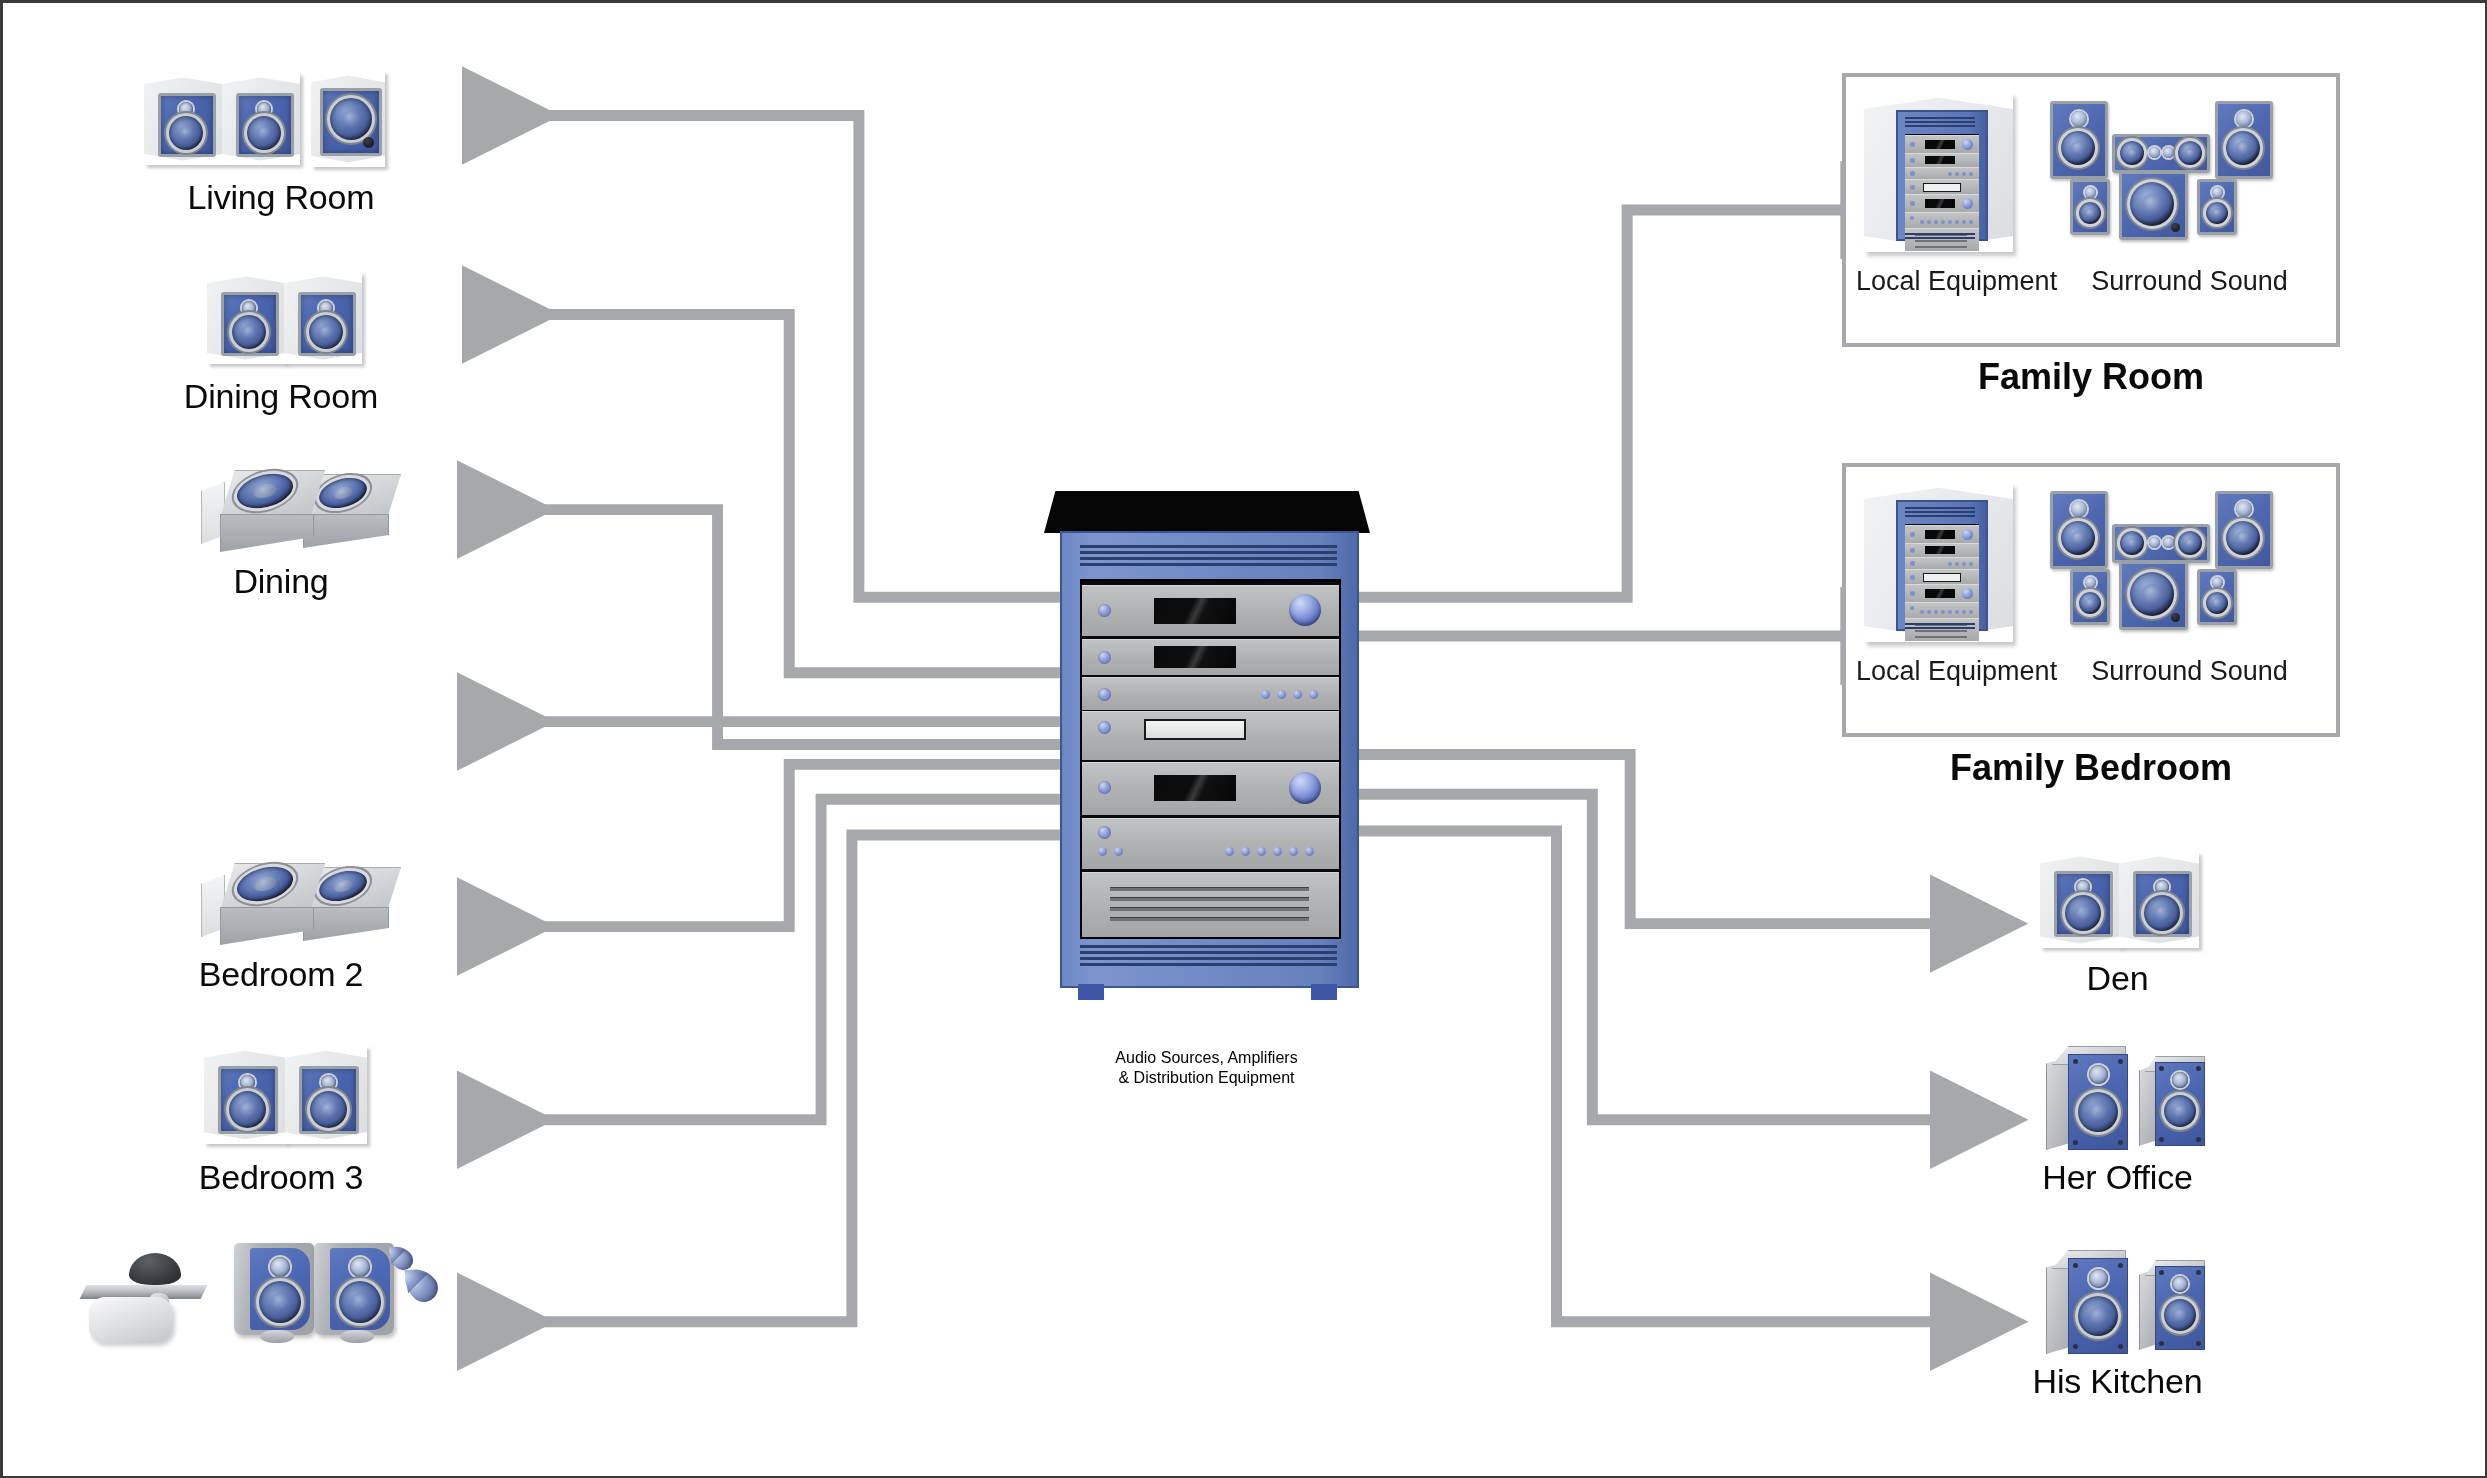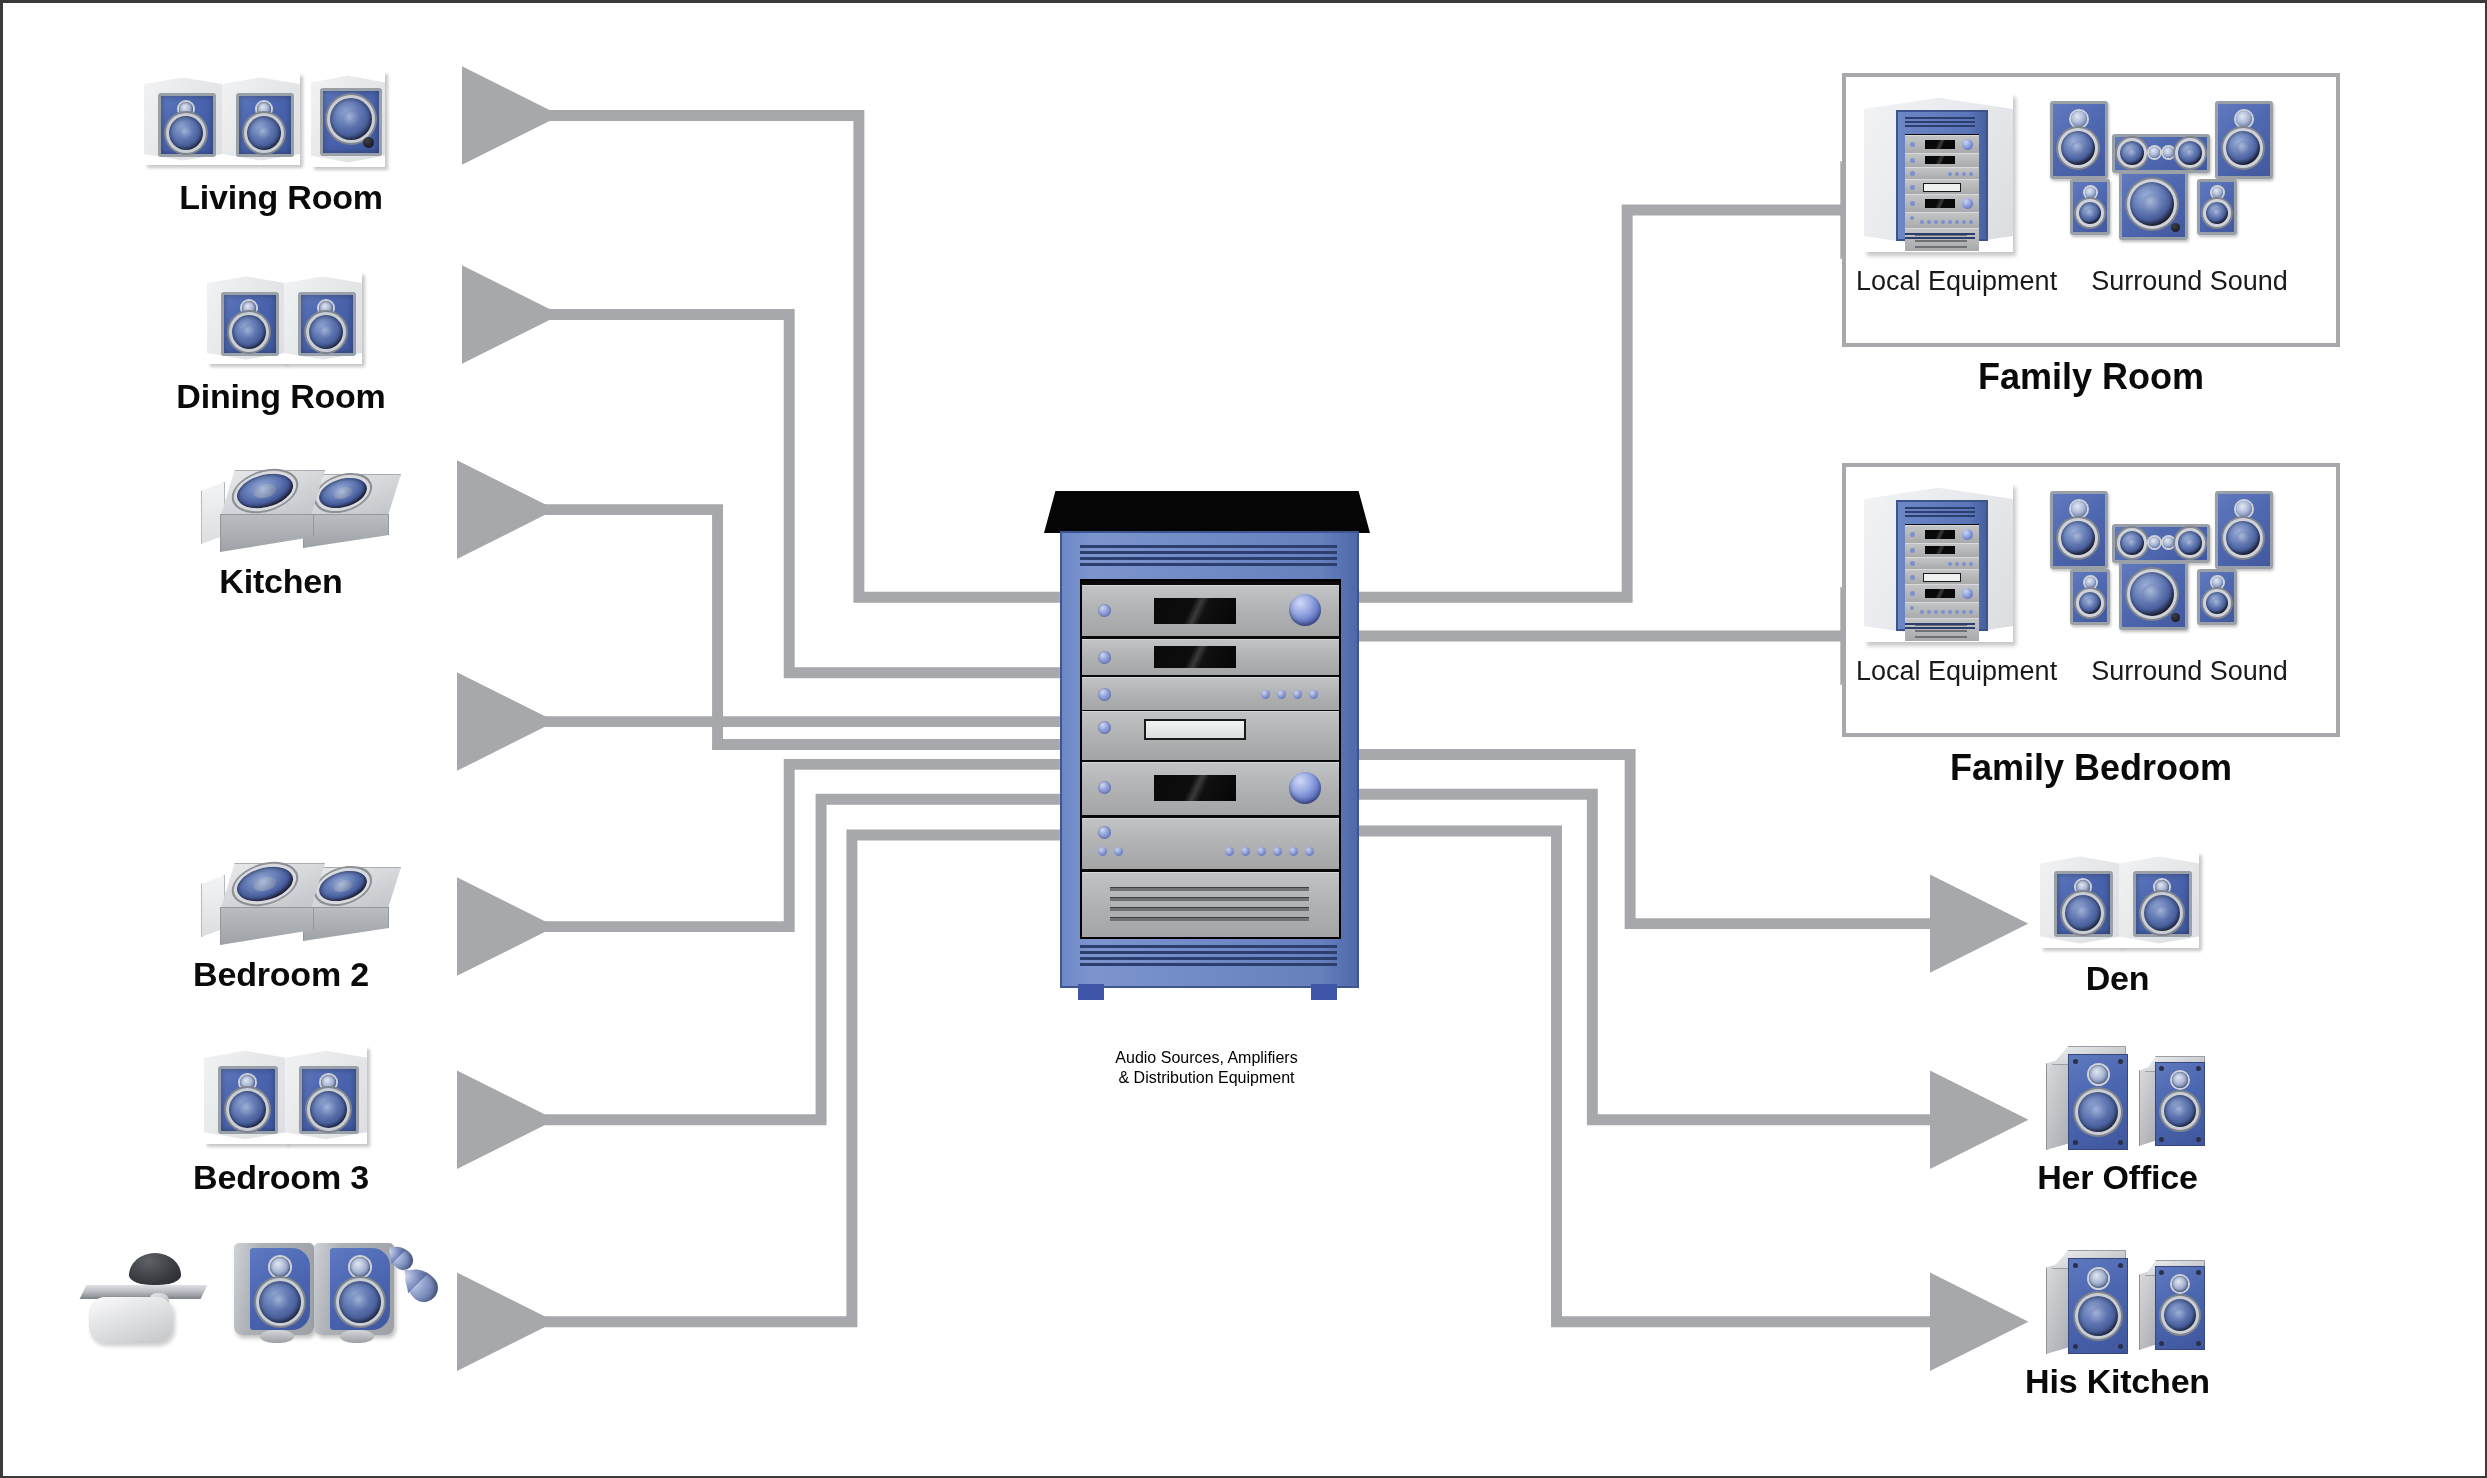--- a/index.html
+++ b/index.html
@@ -9,21 +9,21 @@
     position:relative;
     width:2488px;height:1479px;
     background:#ffffff;
     border:3px solid #3a3a3a;
     box-sizing:border-box;
     overflow:hidden;
   }
   #wires{position:absolute;left:0;top:0;width:2488px;height:1479px;pointer-events:none;}
   .node{position:absolute;text-align:center;}
   .node .caption{
-    font-size:34px;font-weight:bold;color:#0a0a0a;
+    font-size:34px;font-weight:normal;color:#0a0a0a;
     letter-spacing:-0.2px;white-space:nowrap;margin-top:6px;
   }
   .art{position:relative;margin:0 auto;}
   .wallplate{
     position:relative;
     background:linear-gradient(120deg,#f2f3f5 0%,#e6e8ea 45%,#dcdee1 100%);
     box-shadow:3px 3px 3px rgba(0,0,0,.22);
   }
   .wallplate::after{
     content:"";position:absolute;left:0;right:0;top:0;height:12%;
@@ -353,21 +353,21 @@
       <div>
         <div class="ceil-side" style="left:79px;top:26px;width:22px;height:60px;
              clip-path:polygon(0 14%,100% 0,100% 86%,0 100%);"></div>
         <div class="ceil-top" style="left:98px;top:14px;width:103px;height:46px;
              clip-path:polygon(14% 0,100% 0,86% 100%,0 100%);"></div>
         <div class="ceil-front" style="left:98px;top:58px;width:92px;height:36px;
              clip-path:polygon(0 0,100% 0,100% 60%,0 100%);"></div>
         <div class="ceil-driver" style="left:116px;top:18px;width:54px;height:34px;"></div>
       </div>
     </div>
-    <div class="caption">Kitchen</div>
+    <div class="caption">Dining</div>
   </div>
 
 
   <div class="node" style="left:119px;top:846px;width:318px;">
     <div class="art ceilbox" style="height:100px;">
       <div>
         <div class="ceil-top" style="left:181px;top:18px;width:96px;height:42px;
              clip-path:polygon(14% 0,100% 0,86% 100%,0 100%);"></div>
         <div class="ceil-front" style="left:181px;top:58px;width:84px;height:32px;
              clip-path:polygon(0 0,100% 0,100% 62%,0 100%);"></div>

